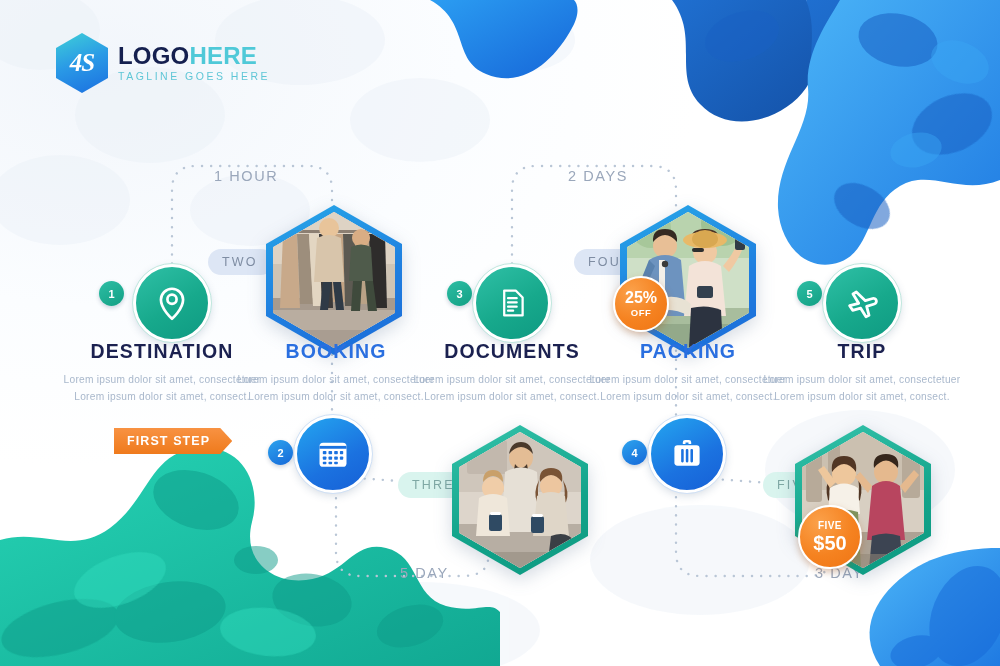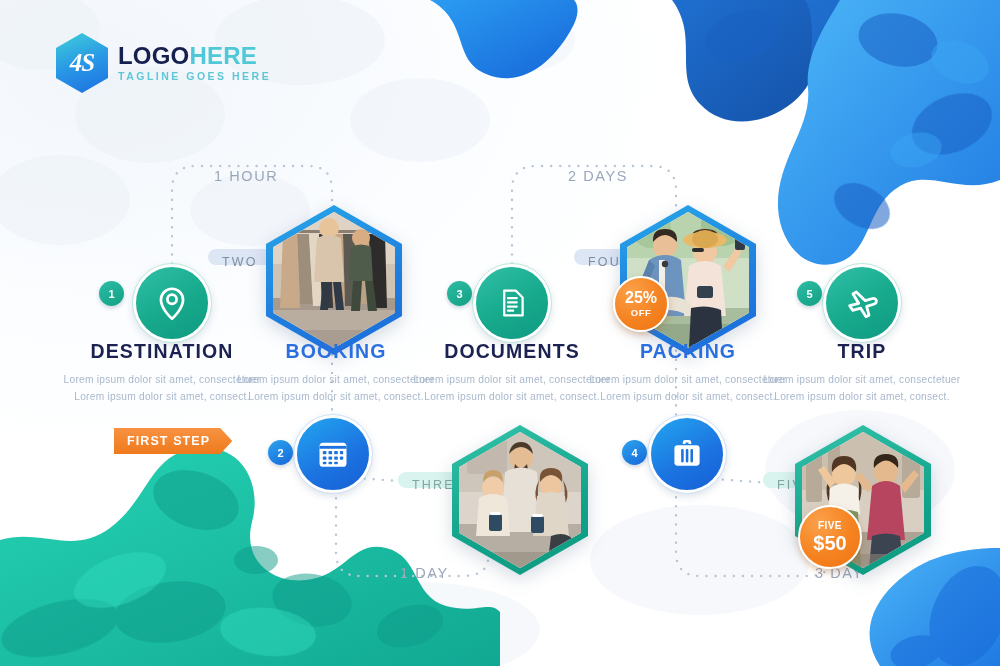--- a/index.html
+++ b/index.html
@@ -19,21 +19,21 @@
   .paths{position:absolute;inset:0;width:1000px;height:666px;pointer-events:none;}
 
   
   .dur{
     position:absolute;font-size:14.5px;letter-spacing:1.6px;color:#9aa7bb;
     font-weight:400;white-space:nowrap;
   }
 
   
   .pill{
-    position:absolute;height:16px;line-height:26px;padding:0 16px 0 14px;
+    position:absolute;height:26px;line-height:26px;padding:0 16px 0 14px;
     border-radius:13px;font-size:12.5px;letter-spacing:2.2px;font-weight:400;
     white-space:nowrap;
   }
   .pill.blue{background:#dde6f5;color:#7f8da3;}
   .pill.mint{background:#d9f4ee;color:#7fa8a4;}
 
   
   .col{position:absolute;width:200px;text-align:center;}
   .title{
     font-size:19.5px;font-weight:700;letter-spacing:1.1px;margin:0;
@@ -131,21 +131,21 @@
   }
   .logomark .mark{
     position:absolute;inset:0;display:flex;align-items:center;justify-content:center;
     color:#fff;font-size:25px;font-weight:700;font-style:italic;letter-spacing:-1px;
     font-family:"Liberation Serif", serif;
   }
   .logotext{display:flex;flex-direction:column;gap:2px;}
   .logoline1{font-size:24px;font-weight:700;letter-spacing:.2px;line-height:1;}
   .logoline1 .a{color:#15204f;}
   .logoline1 .b{color:#4fc9d8;}
-  .logoline2{font-size:10.5px;letter-spacing:2.5px;color:#5fc6d6;font-weight:700;}
+  .logoline2{font-size:10.5px;letter-spacing:2.5px;color:#5fc6d6;font-weight:400;}
 </style>
 </head>
 <body>
 
 <div id="stage">
 
   <svg class="bg-svg" viewBox="0 0 1000 666">
     <defs>
       <linearGradient id="gBlueA" x1="0" y1="0" x2="1" y2="1">
         <stop offset="0%" stop-color="#1f6fd0"></stop>
@@ -221,21 +221,21 @@
   <svg class="paths" viewBox="0 0 1000 666">
     <g fill="none" stroke="#b9c6d6" stroke-width="2.4" stroke-linecap="round" stroke-dasharray="0.1 9">
 
       <path d="M172,300 L172,190 Q172,166 196,166 L308,166 Q332,166 332,190 L332,452 Q332,476 356,478 L468,486 Q492,488 490,512 L488,560 Q486,576 462,576 L360,576 Q336,576 336,552 L336,470"></path>
 
       <path d="M512,300 L512,190 Q512,166 536,166 L652,166 Q676,166 676,190 L676,452 Q676,476 700,478 L812,486 Q836,488 834,512 L832,560 Q830,576 806,576 L700,576 Q676,576 676,552 L676,470"></path>
     </g>
   </svg>
 
   <div class="dur" style="left:214px;top:168px;">1 HOUR</div>
-  <div class="dur" style="left:400px;top:565px;">1 DAY</div>
+  <div class="dur" style="left:400px;top:565px;">5 DAY</div>
   <div class="dur" style="left:568px;top:168px;">2 DAYS</div>
   <div class="dur" style="left:787px;top:565px;margin-left:28px;">3 DAY</div>
 
   <div class="pill blue" style="left:208px;top:249px;">TWO</div>
   <div class="pill mint" style="left:398px;top:472px;">THREE</div>
   <div class="pill blue" style="left:574px;top:249px;">FOUR</div>
   <div class="pill mint" style="left:763px;top:472px;">FIVE</div>
 
   <div class="ribbon orange" style="left:114px;top:428px;">FIRST STEP</div>
 

